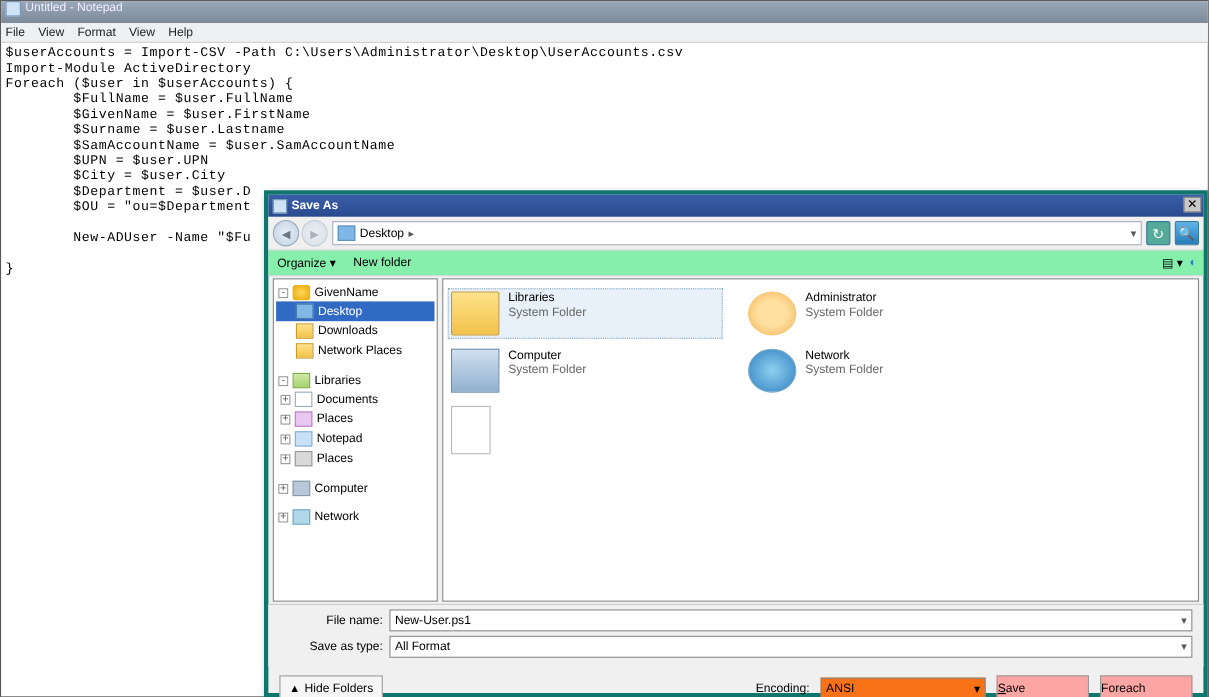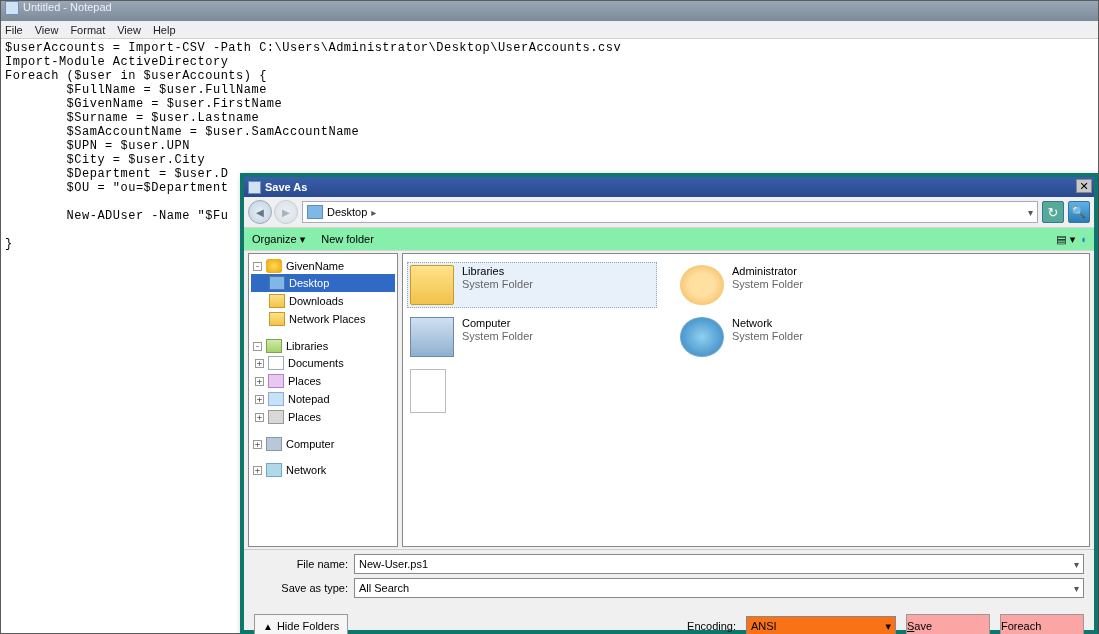--- a/index.html
+++ b/index.html
@@ -242,21 +242,21 @@
     <div class="field-row">
       <span class="field-label">File name:</span>
       <div class="field-input">
           <span>New-User.ps1</span>
           <span class="dd">▾</span>
         </div>
     </div>
     <div class="field-row">
       <span class="field-label">Save as type:</span>
       <div class="field-input">
-          <span>All Search</span>
+          <span>All Format</span>
           <span class="dd">▾</span>
         </div>
     </div>
   </div>
 
   <div class="sa-footer">
     <div class="hide-folders">
         <span class="tri">▲</span>
         <span>Hide Folders</span>
       </div>

